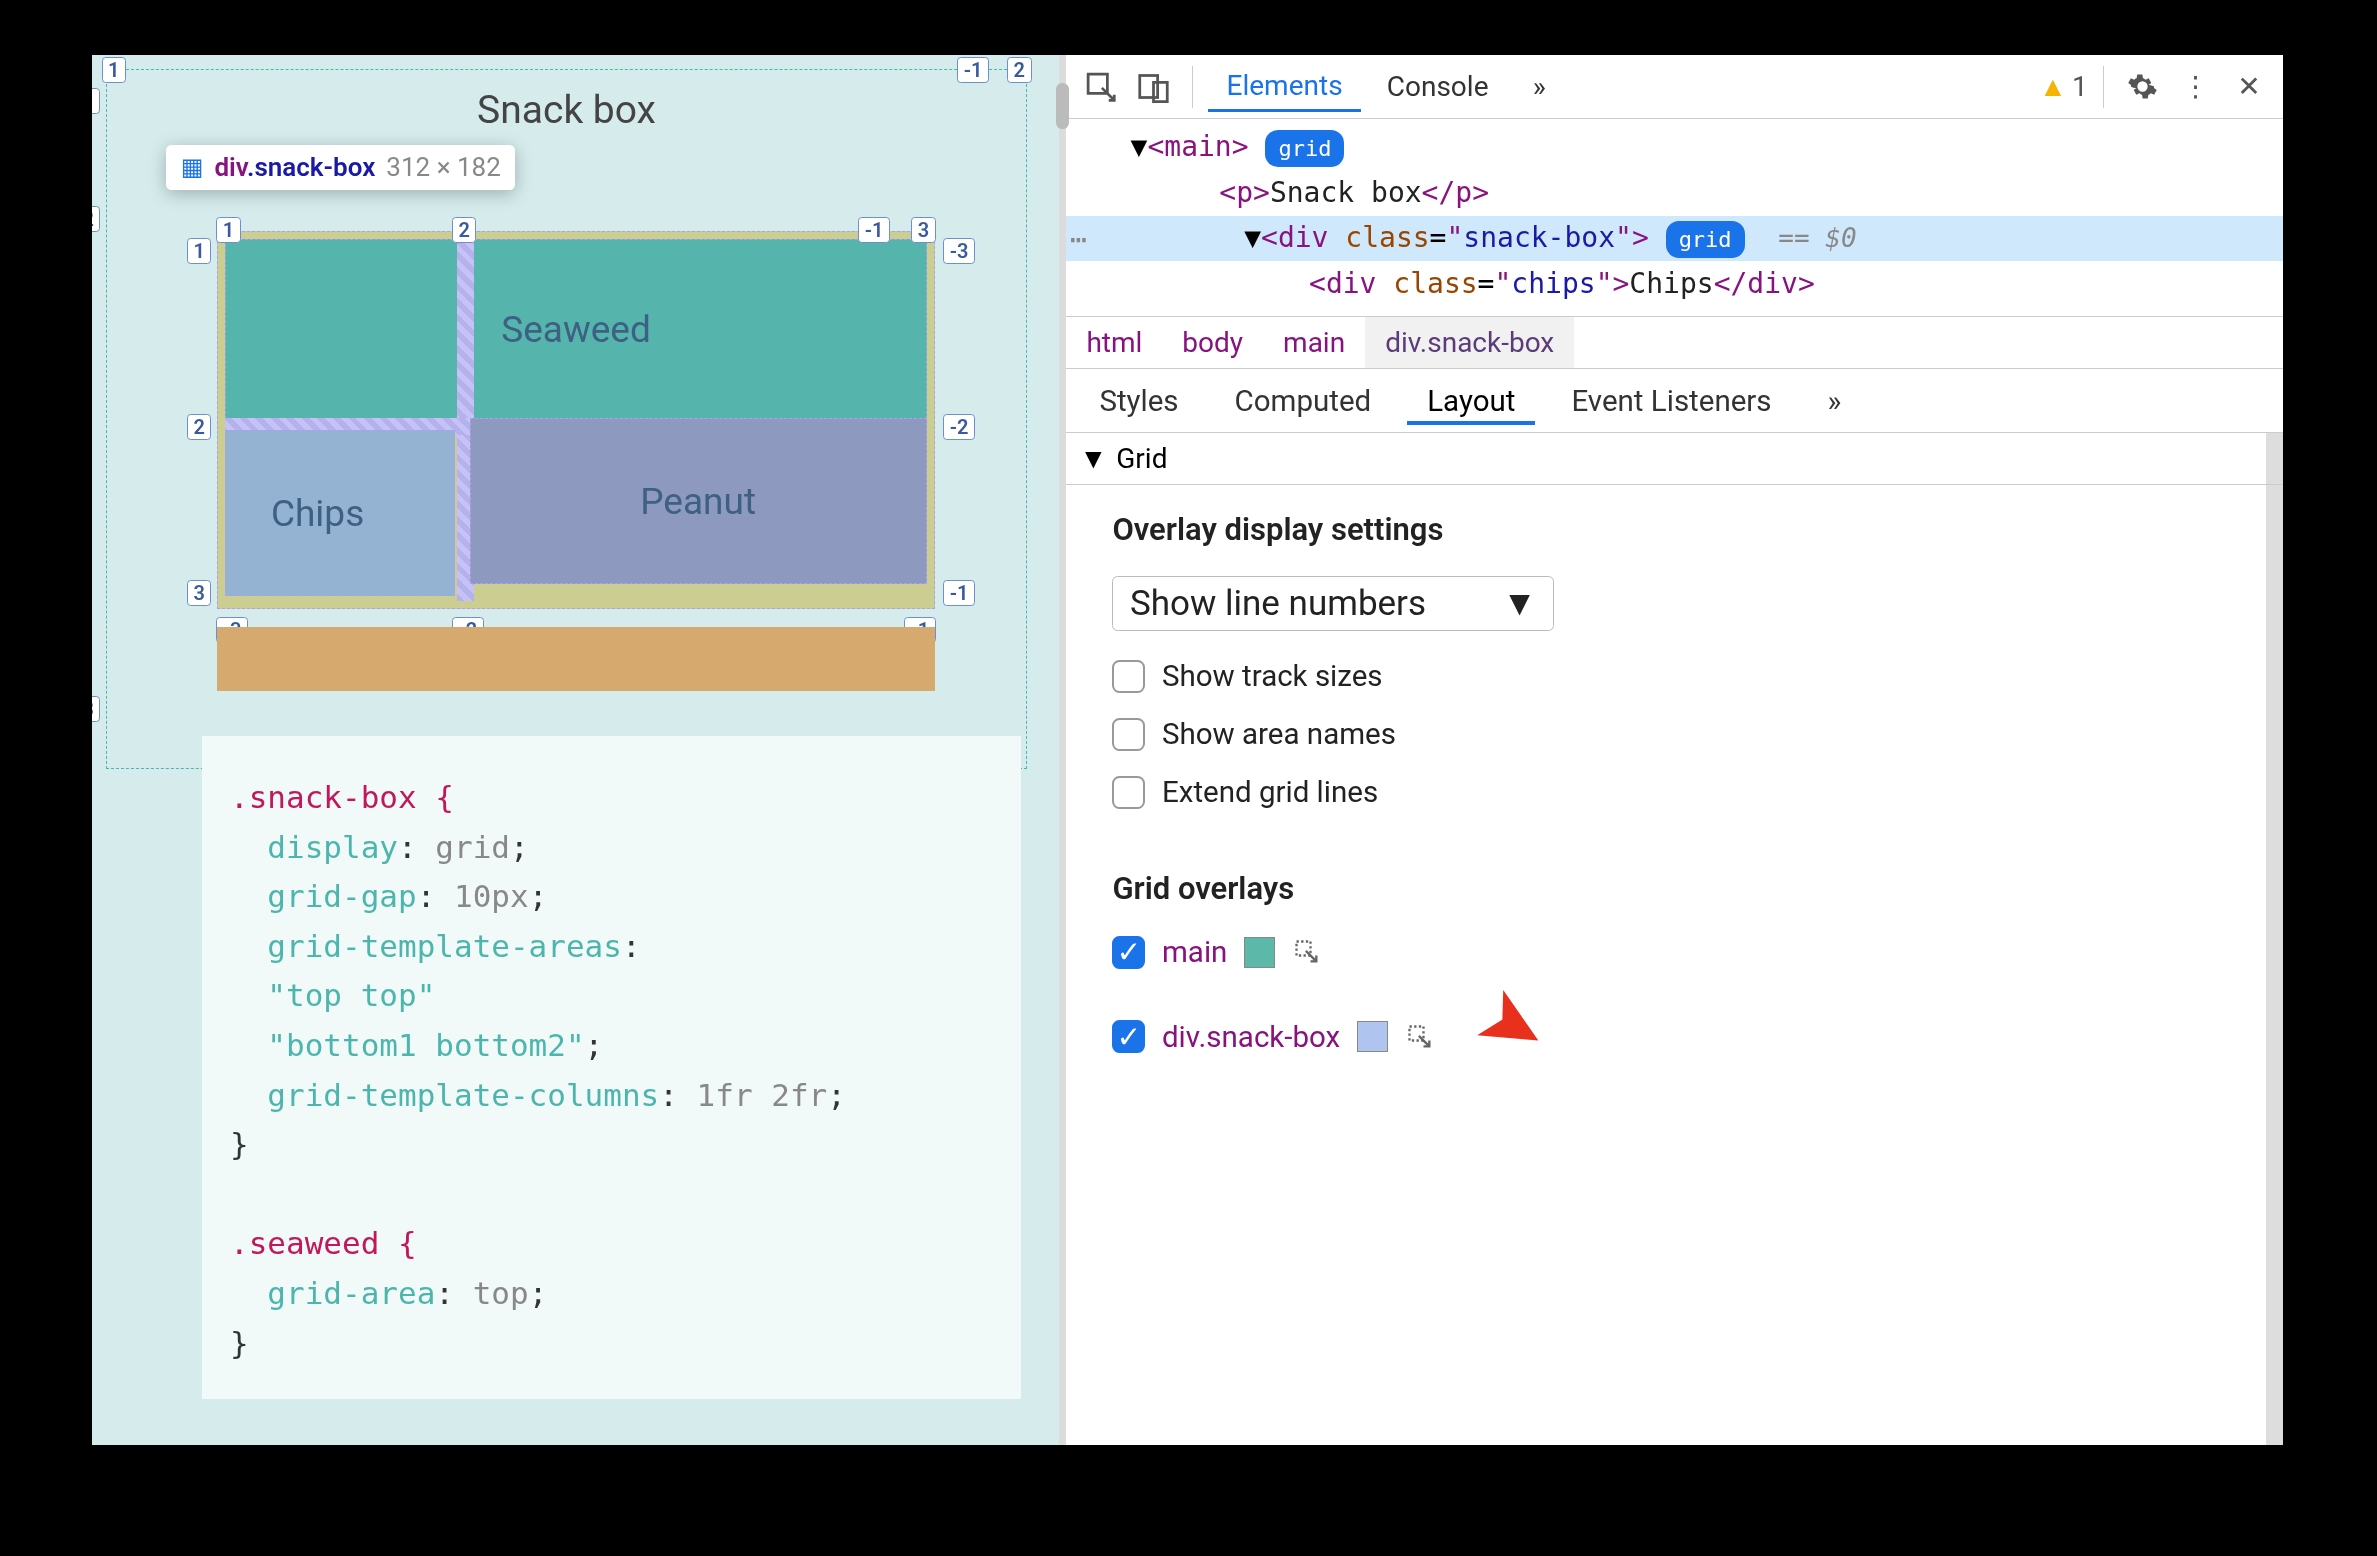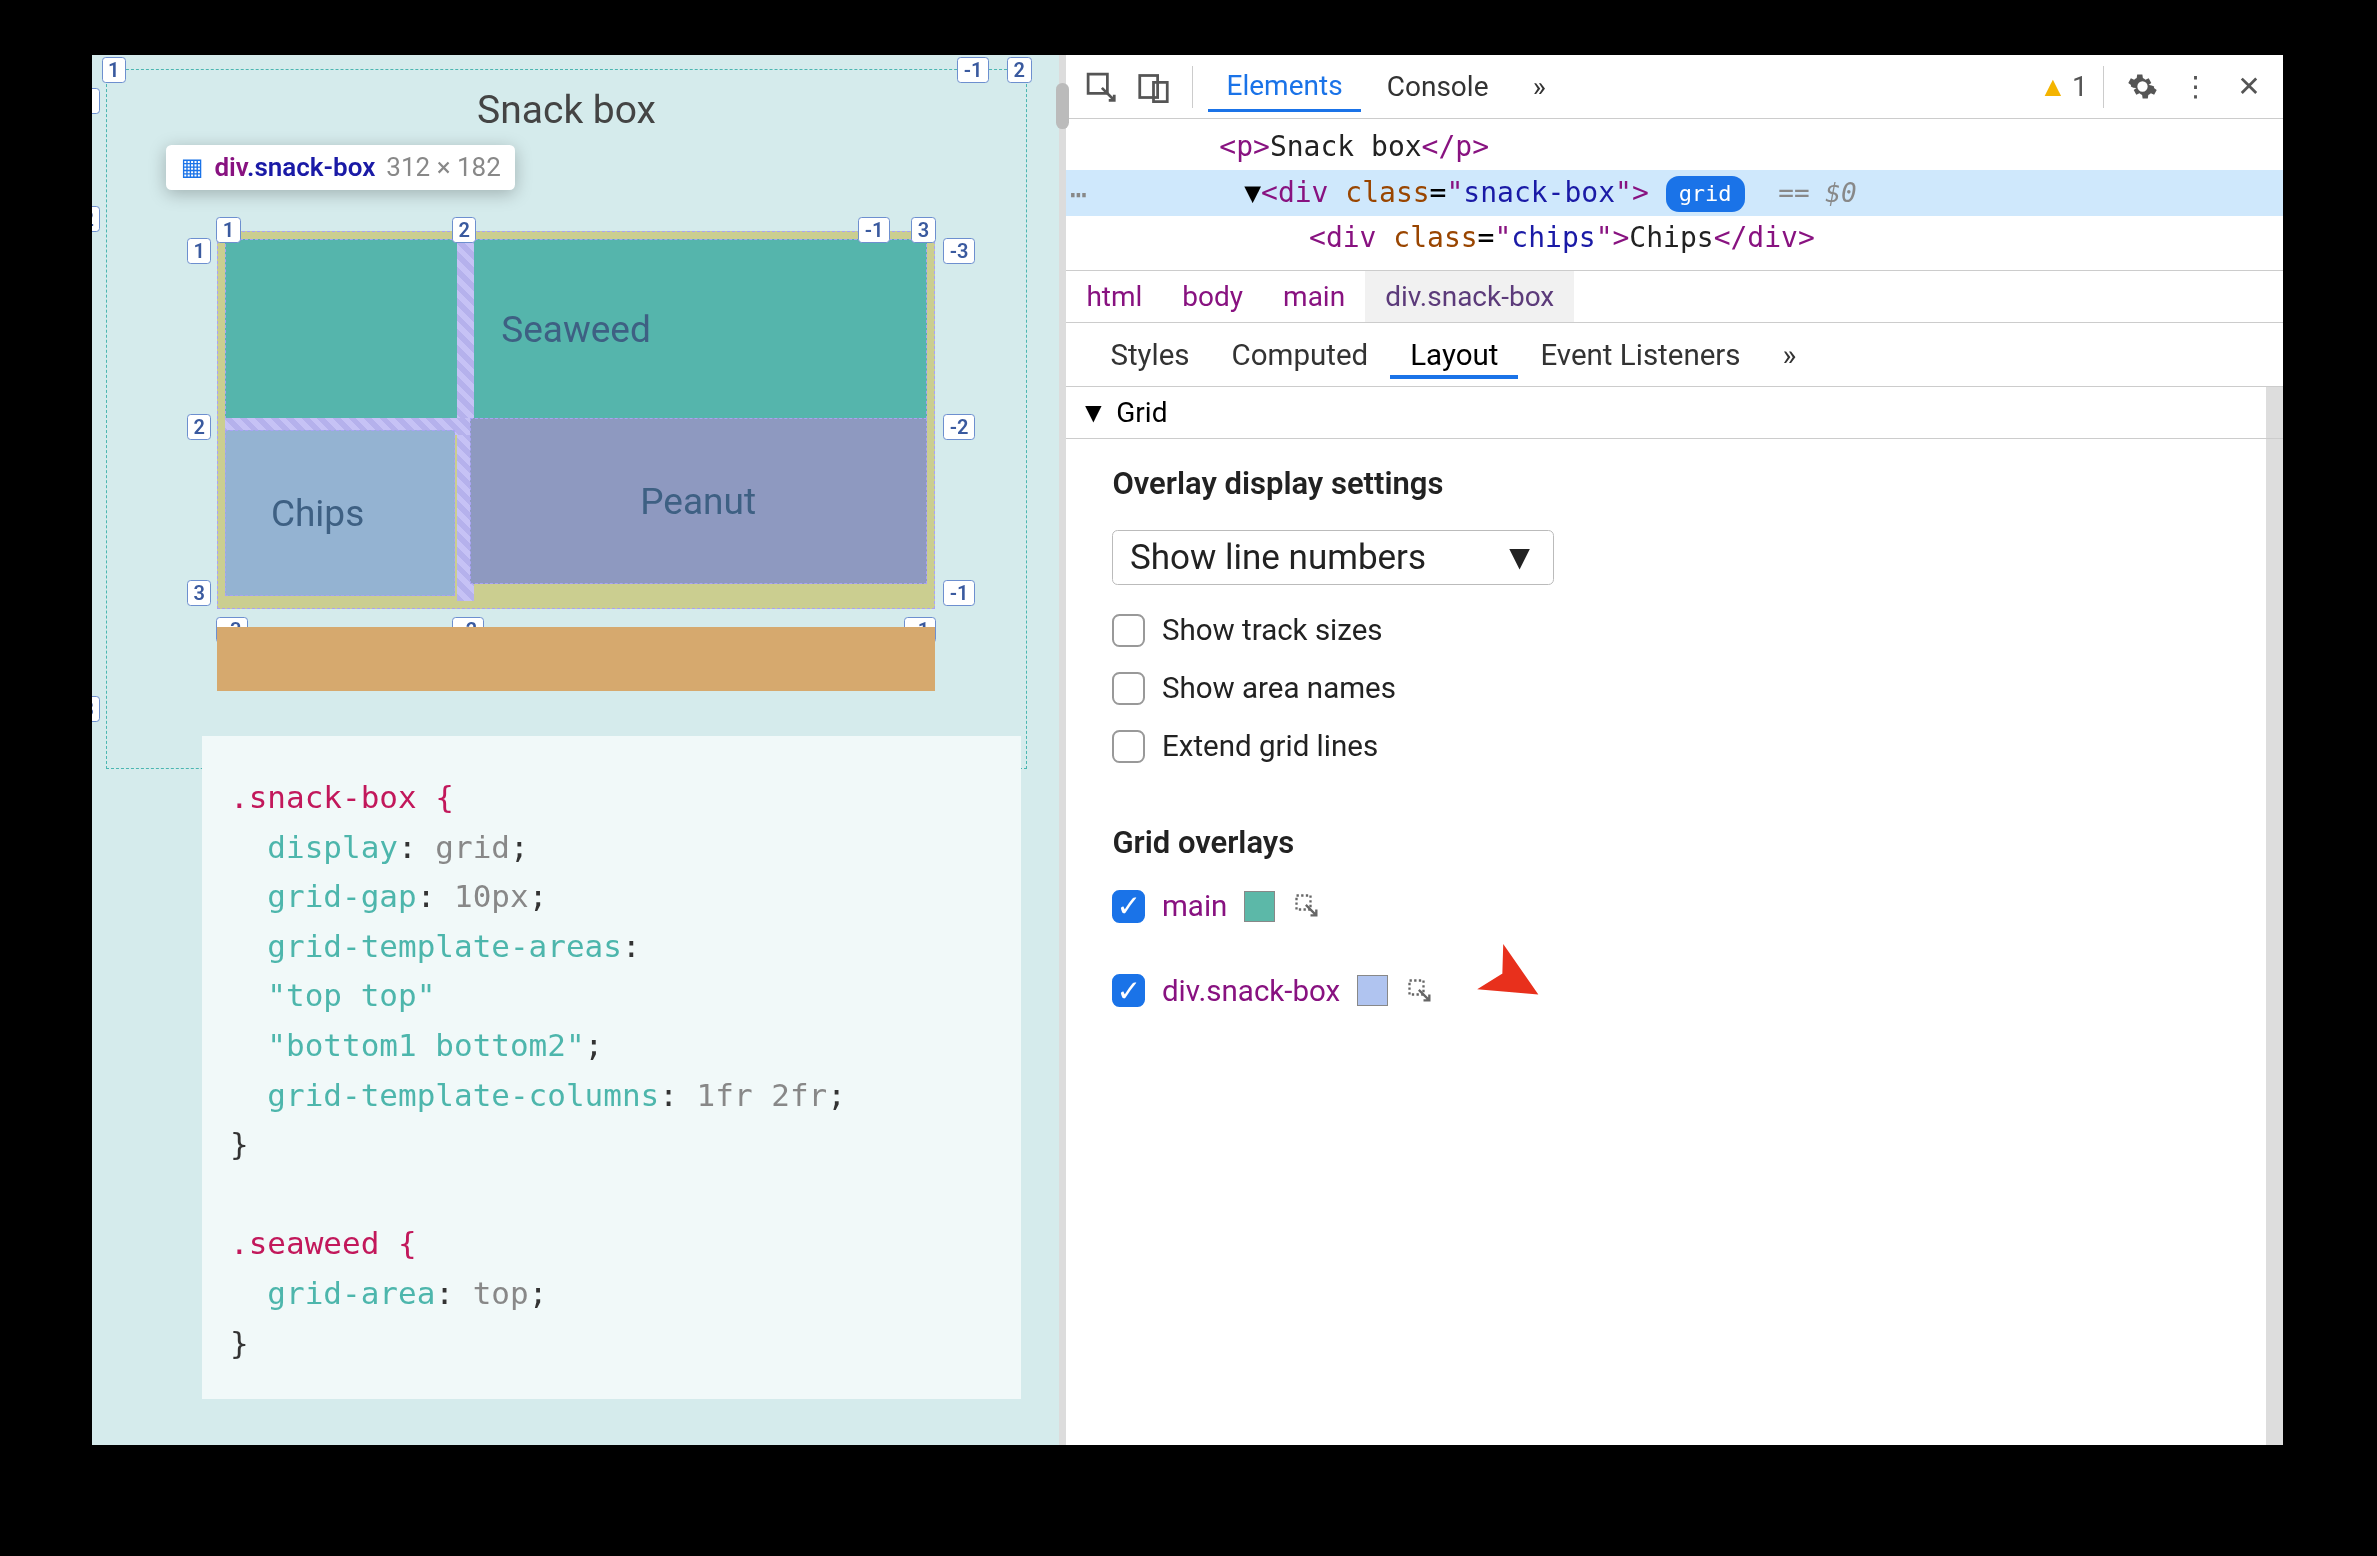--- a/index.html
+++ b/index.html
@@ -244,22 +244,22 @@
     align-items: stretch;
     font-size: 28px;
   }
   .crumb { padding: 9.2px 20px; color: #881280; display: flex; align-items: center; }
   .crumb.active { background: #f1f1f1; color: #5c3b7a; }
   .subtabs {
     height: 64px;
     border-bottom: 1.8px solid #ccc;
     display: flex;
     align-items: center;
-    padding: 0 24px;
-    gap: 2px;
+    padding: 0 13px;
+    gap: 16px;
     font-size: 29.5px;
     color: #333;
   }
   .subtab { padding: 7.4px 20px; }
   .subtab.active { color: #000000; border-bottom: 4.6px solid #1a73e8; padding-bottom: 2.8px; }
   .section-header {
     height: 52px;
     border-bottom: 1.8px solid #ccc;
     display: flex;
     align-items: center;
@@ -431,20 +431,24 @@
       <div class="tool-icon">
         <svg viewBox="0 0 24 24" width="31" height="31" fill="#555">
             <path d="M12 8a4 4 0 100 8 4 4 0 000-8zm9 4a7 7 0 01-.1 1.2l2.1 1.6-2 3.5-2.5-1a7 7 0 01-2 1.2l-.4 2.7h-4l-.4-2.7a7 7 0 01-2-1.2l-2.5 1-2-3.5 2.1-1.6A7 7 0 013 12a7 7 0 01.1-1.2L1 9.2l2-3.5 2.5 1a7 7 0 012-1.2L7.9 2.8h4l.4 2.7a7 7 0 012 1.2l2.5-1 2 3.5-2.1 1.6A7 7 0 0121 12z"></path>
           </svg>
       </div>
       <div class="tool-icon">⋮</div>
       <div class="tool-icon">✕</div>
     </div>
 
     <div class="dom-tree">
+      <div class="dom-line dom-indent1">
+        ▼<span class="tag-punc">&lt;</span><span class="tag-name">main</span><span class="tag-punc">&gt;</span>
+        <span class="grid-badge">grid</span>
+      </div>
       <div class="dom-line dom-indent2">
         &nbsp;&nbsp;<span class="tag-punc">&lt;</span><span class="tag-name">p</span><span class="tag-punc">&gt;</span><span class="dom-text">Snack box</span><span class="tag-punc">&lt;/</span><span class="tag-name">p</span><span class="tag-punc">&gt;</span>
       </div>
       <div class="dom-line dom-indent2 sel">
         &nbsp;&nbsp;&nbsp;&nbsp;&nbsp;&nbsp;&nbsp;&nbsp;&nbsp;&nbsp;▼<span class="tag-punc">&lt;</span><span class="tag-name">div</span> <span class="attr-name">class</span>=<span class="tag-punc">"</span><span class="attr-val">snack-box</span><span class="tag-punc">"&gt;</span>
         <span class="grid-badge">grid</span>
         &nbsp;<span class="eqsel">== $0</span>
       </div>
       <div class="dom-line dom-indent3">
         &nbsp;&nbsp;&nbsp;&nbsp;<span class="tag-punc">&lt;</span><span class="tag-name">div</span> <span class="attr-name">class</span>=<span class="tag-punc">"</span><span class="attr-val">chips</span><span class="tag-punc">"&gt;</span><span class="dom-text">Chips</span><span class="tag-punc">&lt;/</span><span class="tag-name">div</span><span class="tag-punc">&gt;</span>

